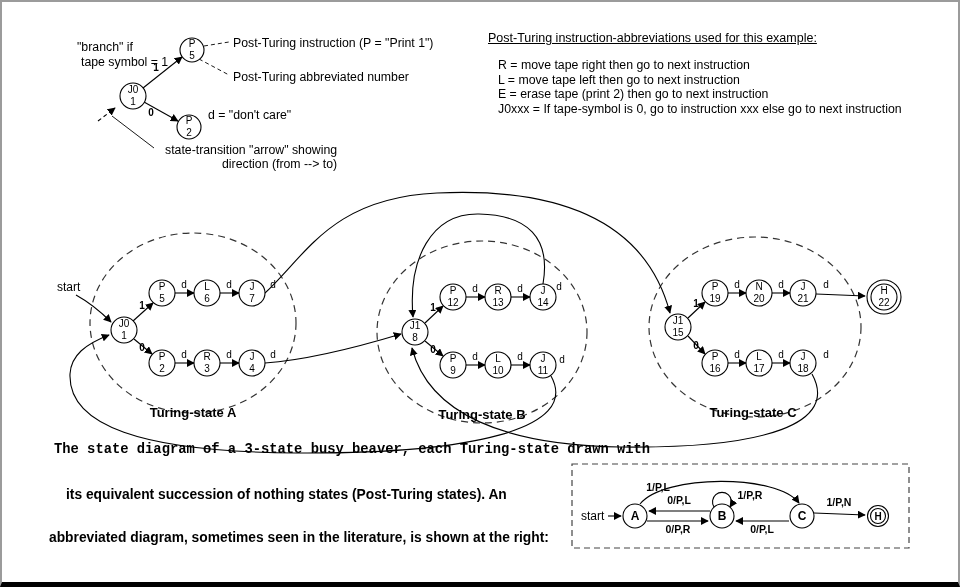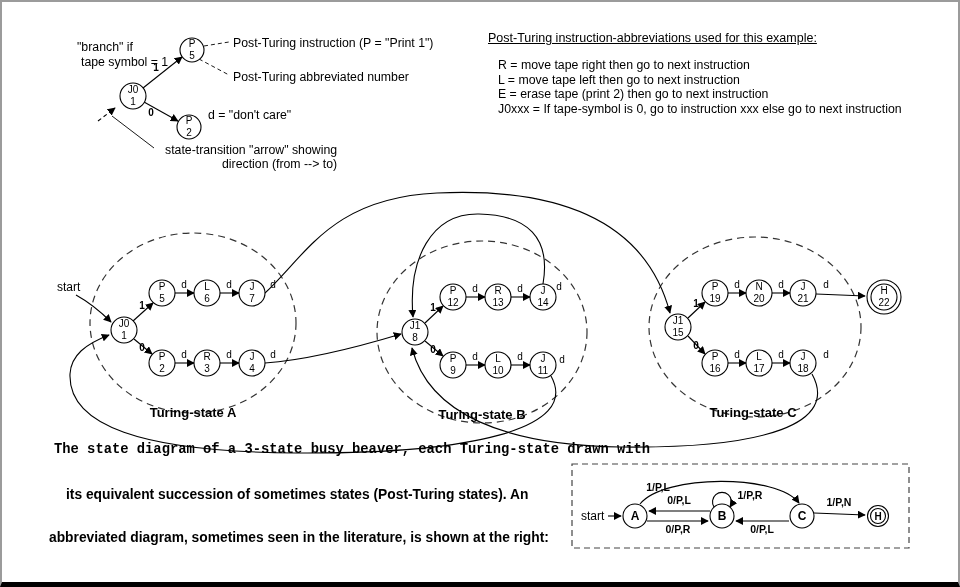--- a/index.html
+++ b/index.html
@@ -309,16 +309,16 @@
 
 <div class="abbr-block">
   <div class="abbr-title">Post-Turing instruction-abbreviations used for this example:</div>
   <div class="abbr-line">R = move tape right then go to next instruction</div>
   <div class="abbr-line">L = move tape left then go to next instruction</div>
   <div class="abbr-line">E = erase tape (print 2) then go to next instruction</div>
   <div class="abbr-line">J0xxx = If tape-symbol is 0, go to instruction xxx else go to next instruction</div>
 </div>
 
 <div class="cap" style="left:52px;top:440px;font-family:Liberation Mono, monospace;">The state diagram of a 3-state busy beaver, each Turing-state drawn with</div>
-<div class="cap" style="left:64px;top:485px;">its equivalent succession of sometimes states (Post-Turing states). An</div>
+<div class="cap" style="left:64px;top:485px;">its equivalent succession of nothing states (Post-Turing states). An</div>
 <div class="cap" style="left:47px;top:528px;">abbreviated diagram, sometimes seen in the literature, is shown at the right:</div>
 
 </div>
 
 </body></html>

